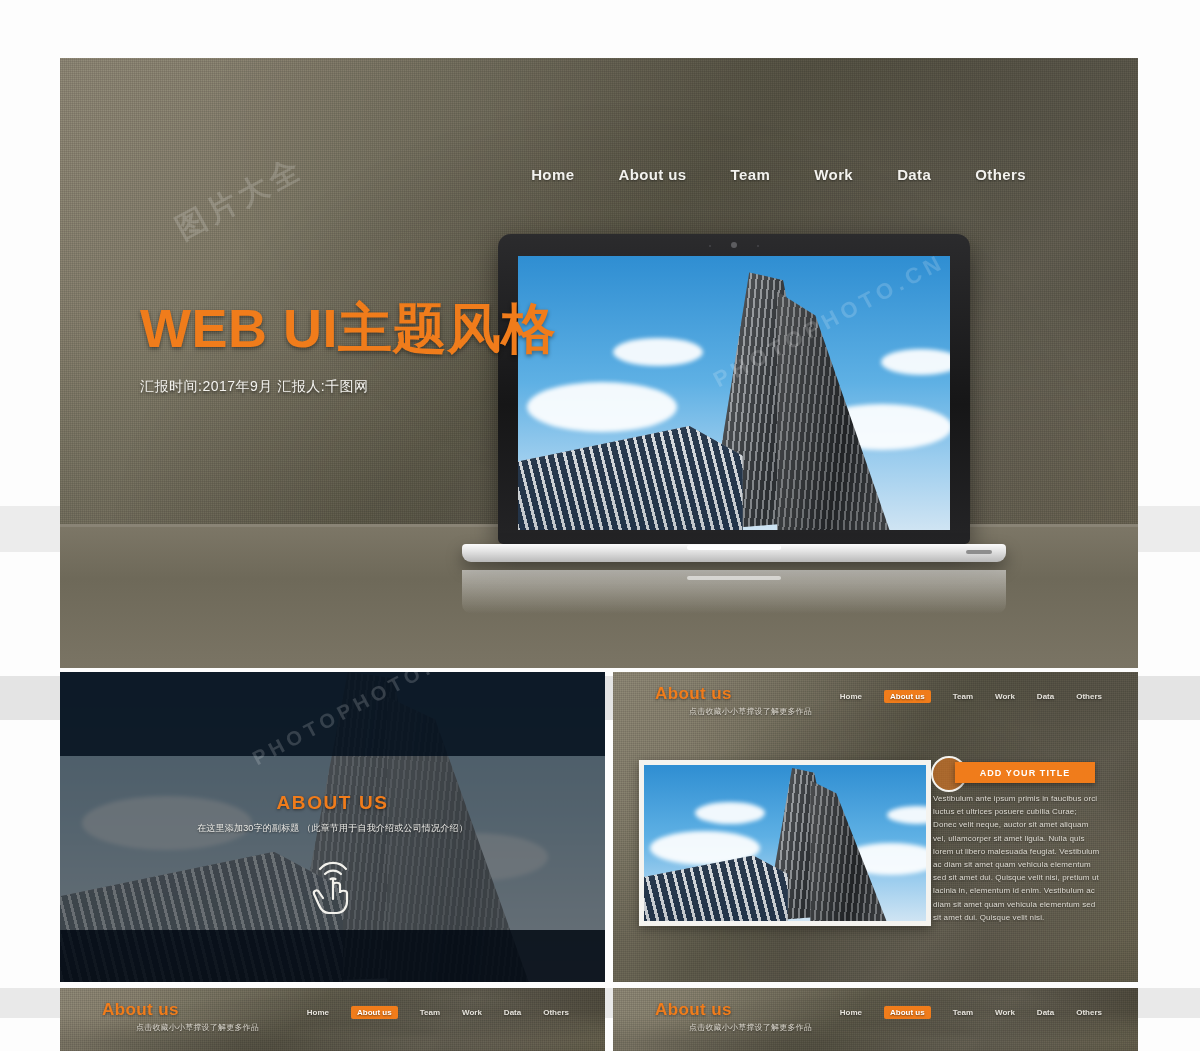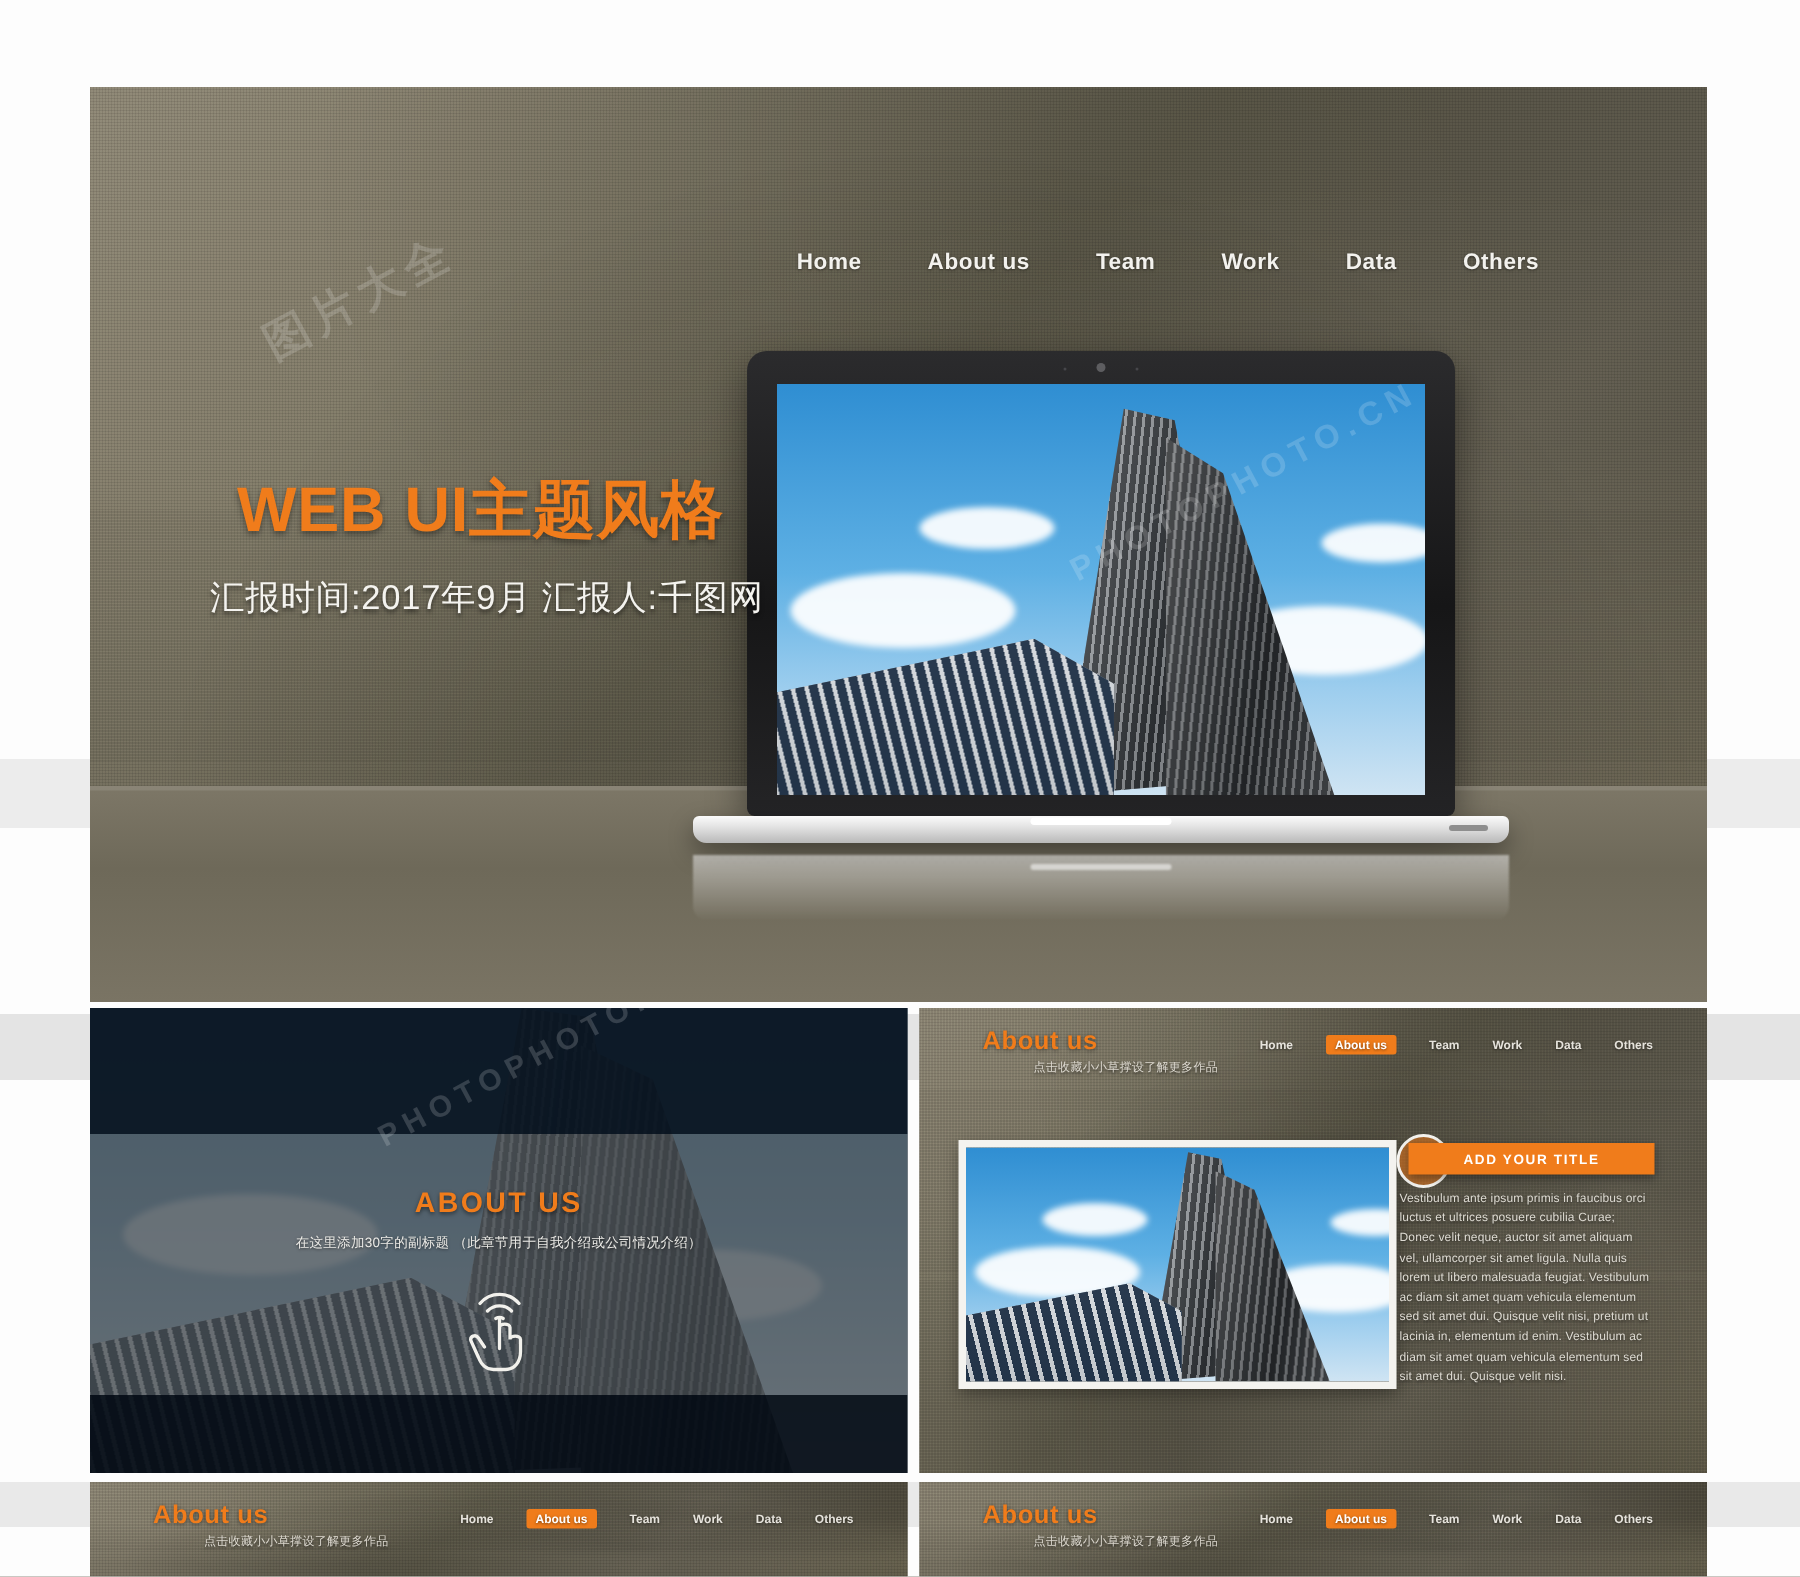--- a/index.html
+++ b/index.html
@@ -53,26 +53,26 @@
     z-index:6;
   }
   .topnav a{
     color:#f3f2ee;font-size:15px;font-weight:bold;letter-spacing:.4px;
     text-decoration:none;text-shadow:0 1px 2px rgba(0,0,0,.45);
     white-space:nowrap;
   }
 
   .hero-text{position:absolute;left:80px;top:238px;z-index:6;}
   .hero-title{
-    color:#f07c1b;font-size:42px;font-weight:bold;line-height:1.22;
+    color:#f07c1b;font-size:54px;font-weight:bold;line-height:1.22;
     letter-spacing:.5px;text-shadow:0 2px 4px rgba(0,0,0,.40);
-    margin:18px;white-space:nowrap;
+    margin:0;white-space:nowrap;
   }
   .hero-sub{
-    margin:16px 0 12px 0;color:#f4f3ef;font-size:23px;letter-spacing:.5px;
+    margin:16px 0 12px 0;color:#f4f3ef;font-size:14px;letter-spacing:.5px;
     text-shadow:0 2px 3px rgba(0,0,0,.5);white-space:nowrap;
   }
 
   
   .laptop{position:absolute;left:438px;top:176px;width:472px;height:412px;z-index:5;}
   .lid{
     position:absolute;left:0;top:0;width:472px;height:310px;
     background:linear-gradient(180deg,#2b2b2d 0%,#161617 55%,#242426 100%);
     border-radius:13px 13px 5px 5px;
     box-shadow:0 10px 26px rgba(0,0,0,.45);
@@ -148,21 +148,21 @@
   .mini-nav{position:absolute;right:36px;top:18px;display:flex;gap:22px;align-items:center;}
   .mini-nav a{color:#e6e3dc;font-size:8px;font-weight:bold;text-decoration:none;
               text-shadow:0 1px 2px rgba(0,0,0,.5);white-space:nowrap;}
   .mini-nav a.active{color:#fff;background:#f07c1b;padding:2px 6px;border-radius:2px;}
 
   .slide3{position:absolute;left:613px;top:672px;width:525px;height:310px;overflow:hidden;}
   .s3-photo{position:absolute;left:26px;top:88px;width:292px;height:166px;
             border:5px solid #f4f3ef;box-sizing:border-box;overflow:hidden;
             box-shadow:0 3px 10px rgba(0,0,0,.35);}
   .s3-btn{
-    position:absolute;left:326px;top:90px;width:164px;height:21px;
+    position:absolute;left:342px;top:90px;width:140px;height:21px;
     background:#f07c1b;color:#fff;font-size:9px;font-weight:bold;letter-spacing:1.1px;
     display:flex;align-items:center;justify-content:center;
     box-shadow:0 2px 6px rgba(0,0,0,.38);
   }
   .s3-btn-dot{
     position:absolute;left:318px;top:84px;width:32px;height:32px;border-radius:50%;
     border:2px solid #f4f3ef;background:rgba(240,124,27,.55);
   }
   .s3-body{
     position:absolute;left:320px;top:120px;width:168px;

